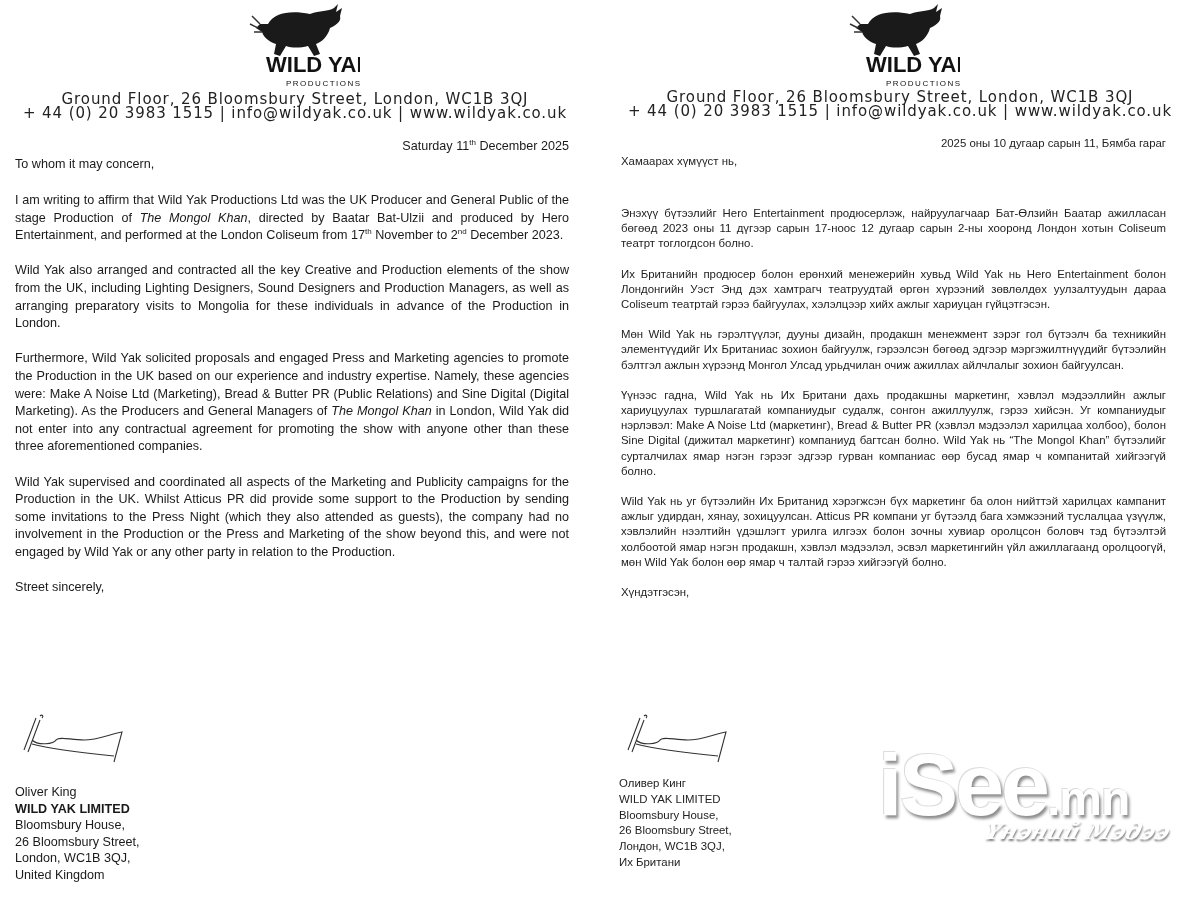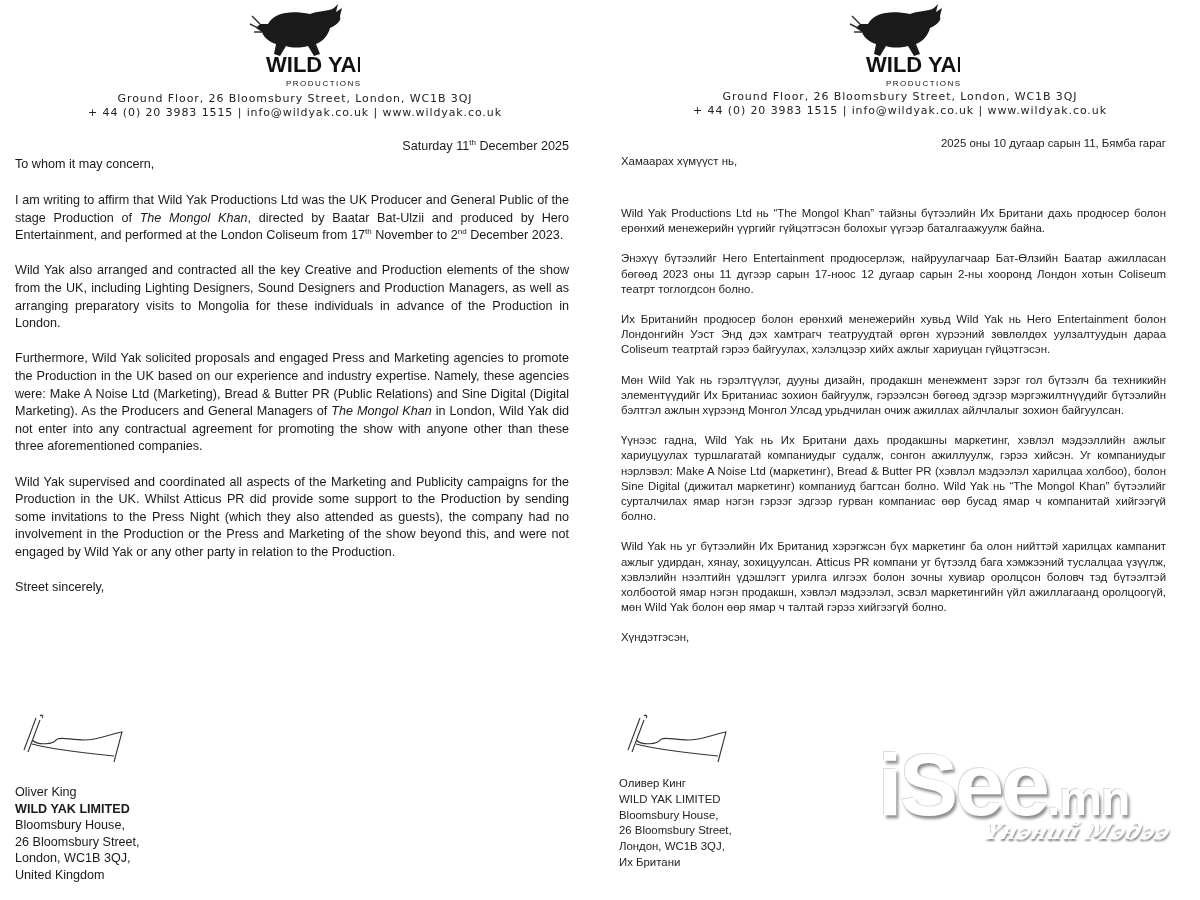--- a/index.html
+++ b/index.html
@@ -7,21 +7,21 @@
   .page { position:absolute; top:0; height:900px; }
   .page-en { left:0; width:590px; }
   .page-mn { left:600px; width:600px; }
 
   .logo { position:absolute; width:130px; height:88px; }
   .page-en .logo { left:230px; top:2px; }
   .page-mn .logo { left:230px; top:2px; }
   .logo svg { width:100%; height:100%; }
 
   .letterhead { position:absolute; left:0; width:100%; text-align:center;
-    font-family:"DejaVu Sans", sans-serif; font-size:11px; letter-spacing:0.9px; color:#222; line-height:14px; }
+    font-family:"DejaVu Sans", sans-serif; font-size:15px; letter-spacing:0.9px; color:#222; line-height:14px; }
   .page-en .letterhead { top:92px; left:0; width:590px; }
   .page-mn .letterhead { top:90px; left:0; width:600px; }
 
   .en { font-family:"Liberation Sans", sans-serif; font-size:12.6px; line-height:17.6px; }
   .mn { font-family:"Liberation Sans", sans-serif; font-size:11.4px; line-height:15.2px; color:#222; }
 
   .date { position:absolute; text-align:right; }
   .page-en .date { right:21px; top:138px; }
   .page-mn .date { right:34px; top:136px; }
 
@@ -113,21 +113,20 @@
   </div>
   <div class="letterhead">
     <div>Ground Floor, 26 Bloomsbury Street, London, WC1B 3QJ</div>
     <div>+ 44 (0) 20 3983 1515 | info@wildyak.co.uk | www.wildyak.co.uk</div>
   </div>
 
   <div class="date mn">2025 оны 10 дугаар сарын 11, Бямба гараг</div>
   <div class="salute mn">Хамаарах хүмүүст нь,</div>
 
   <div class="body mn">
-    <p class="para">Wild Yak Productions Ltd нь “The Mongol Khan” тайзны бүтээлийн Их Британи дахь продюсер болон ерөнхий менежерийн үүргийг гүйцэтгэсэн болохыг үүгээр баталгаажуулж байна.</p>
     <p class="para">Энэхүү бүтээлийг Hero Entertainment продюсерлэж, найруулагчаар Бат-Өлзийн Баатар ажилласан бөгөөд 2023 оны 11 дүгээр сарын 17-ноос 12 дугаар сарын 2-ны хооронд Лондон хотын Coliseum театрт тоглогдсон болно.</p>
     <p class="para">Их Британийн продюсер болон ерөнхий менежерийн хувьд Wild Yak нь Hero Entertainment болон Лондонгийн Уэст Энд дэх хамтрагч театруудтай өргөн хүрээний зөвлөлдөх уулзалтуудын дараа Coliseum театртай гэрээ байгуулах, хэлэлцээр хийх ажлыг хариуцан гүйцэтгэсэн.</p>
     <p class="para">Мөн Wild Yak нь гэрэлтүүлэг, дууны дизайн, продакшн менежмент зэрэг гол бүтээлч ба техникийн элементүүдийг Их Британиас зохион байгуулж, гэрээлсэн бөгөөд эдгээр мэргэжилтнүүдийг бүтээлийн бэлтгэл ажлын хүрээнд Монгол Улсад урьдчилан очиж ажиллах айлчлалыг зохион байгуулсан.</p>
     <p class="para">Үүнээс гадна, Wild Yak нь Их Британи дахь продакшны маркетинг, хэвлэл мэдээллийн ажлыг хариуцуулах туршлагатай компаниудыг судалж, сонгон ажиллуулж, гэрээ хийсэн. Уг компаниудыг нэрлэвэл: Make A Noise Ltd (маркетинг), Bread &amp; Butter PR (хэвлэл мэдээлэл харилцаа холбоо), болон Sine Digital (дижитал маркетинг) компаниуд багтсан болно. Wild Yak нь “The Mongol Khan” бүтээлийг сурталчилах ямар нэгэн гэрээг эдгээр гурван компаниас өөр бусад ямар ч компанитай хийгээгүй болно.</p>
     <p class="para">Wild Yak нь уг бүтээлийн Их Британид хэрэгжсэн бүх маркетинг ба олон нийттэй харилцах кампанит ажлыг удирдан, хянау, зохицуулсан. Atticus PR компани уг бүтээлд бага хэмжээний туслалцаа үзүүлж, хэвлэлийн нээлтийн үдэшлэгт урилга илгээх болон зочны хувиар оролцсон боловч тэд бүтээлтэй холбоотой ямар нэгэн продакшн, хэвлэл мэдээлэл, эсвэл маркетингийн үйл ажиллагаанд оролцоогүй, мөн Wild Yak болон өөр ямар ч талтай гэрээ хийгээгүй болно.</p>
     <p class="para closing">Хүндэтгэсэн,</p>
   </div>
 
   <div class="signature">
     <svg viewBox="0 0 110 55" width="110" height="55">

